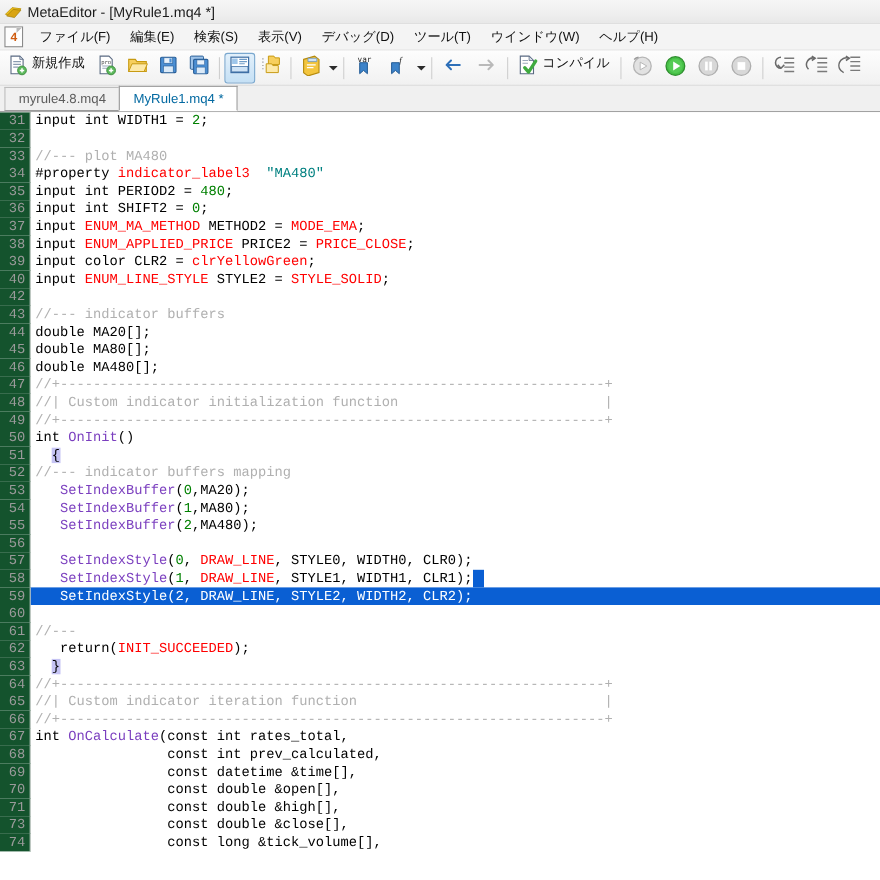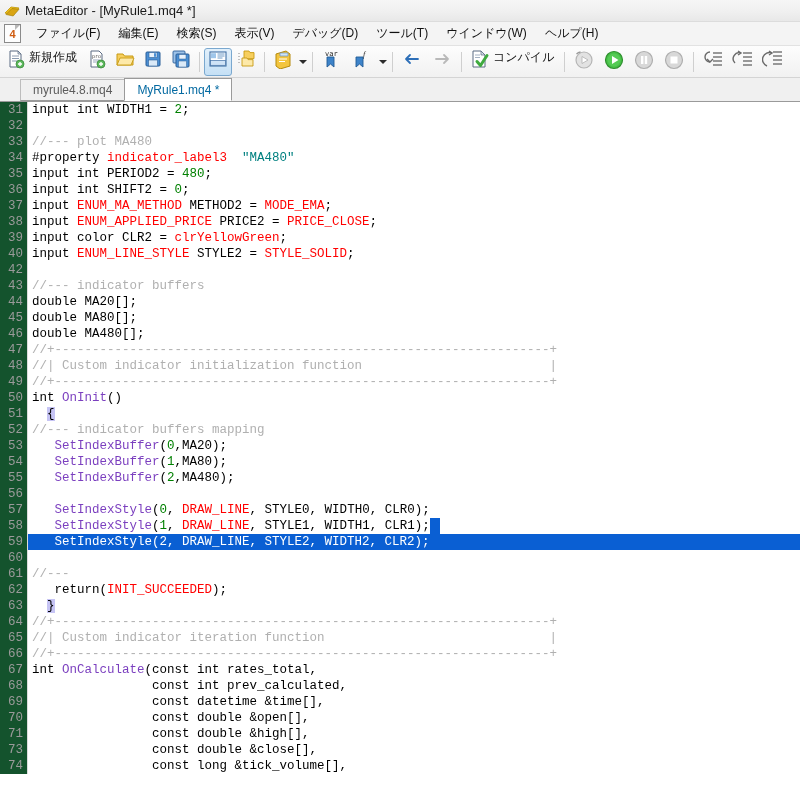--- a/index.html
+++ b/index.html
@@ -115,21 +115,21 @@
     border-top: 4px solid #2b2b2b;
   }
   .tb-label { font-size: 12px; padding-right: 2px; }
 
   
   #tabbar {
     height: 24px;
     background: #f0f0f0;
     display: flex;
     align-items: flex-end;
-    padding-left: 20px;
+    padding-left: 4px;
     border-bottom: 1px solid #9a9a9a;
     font-size: 12px;
   }
   .tab {
     height: 22px;
     padding: 0 12px;
     display: flex;
     align-items: center;
     background: #f0f0f0;
     border: 1px solid #bdbdbd;

